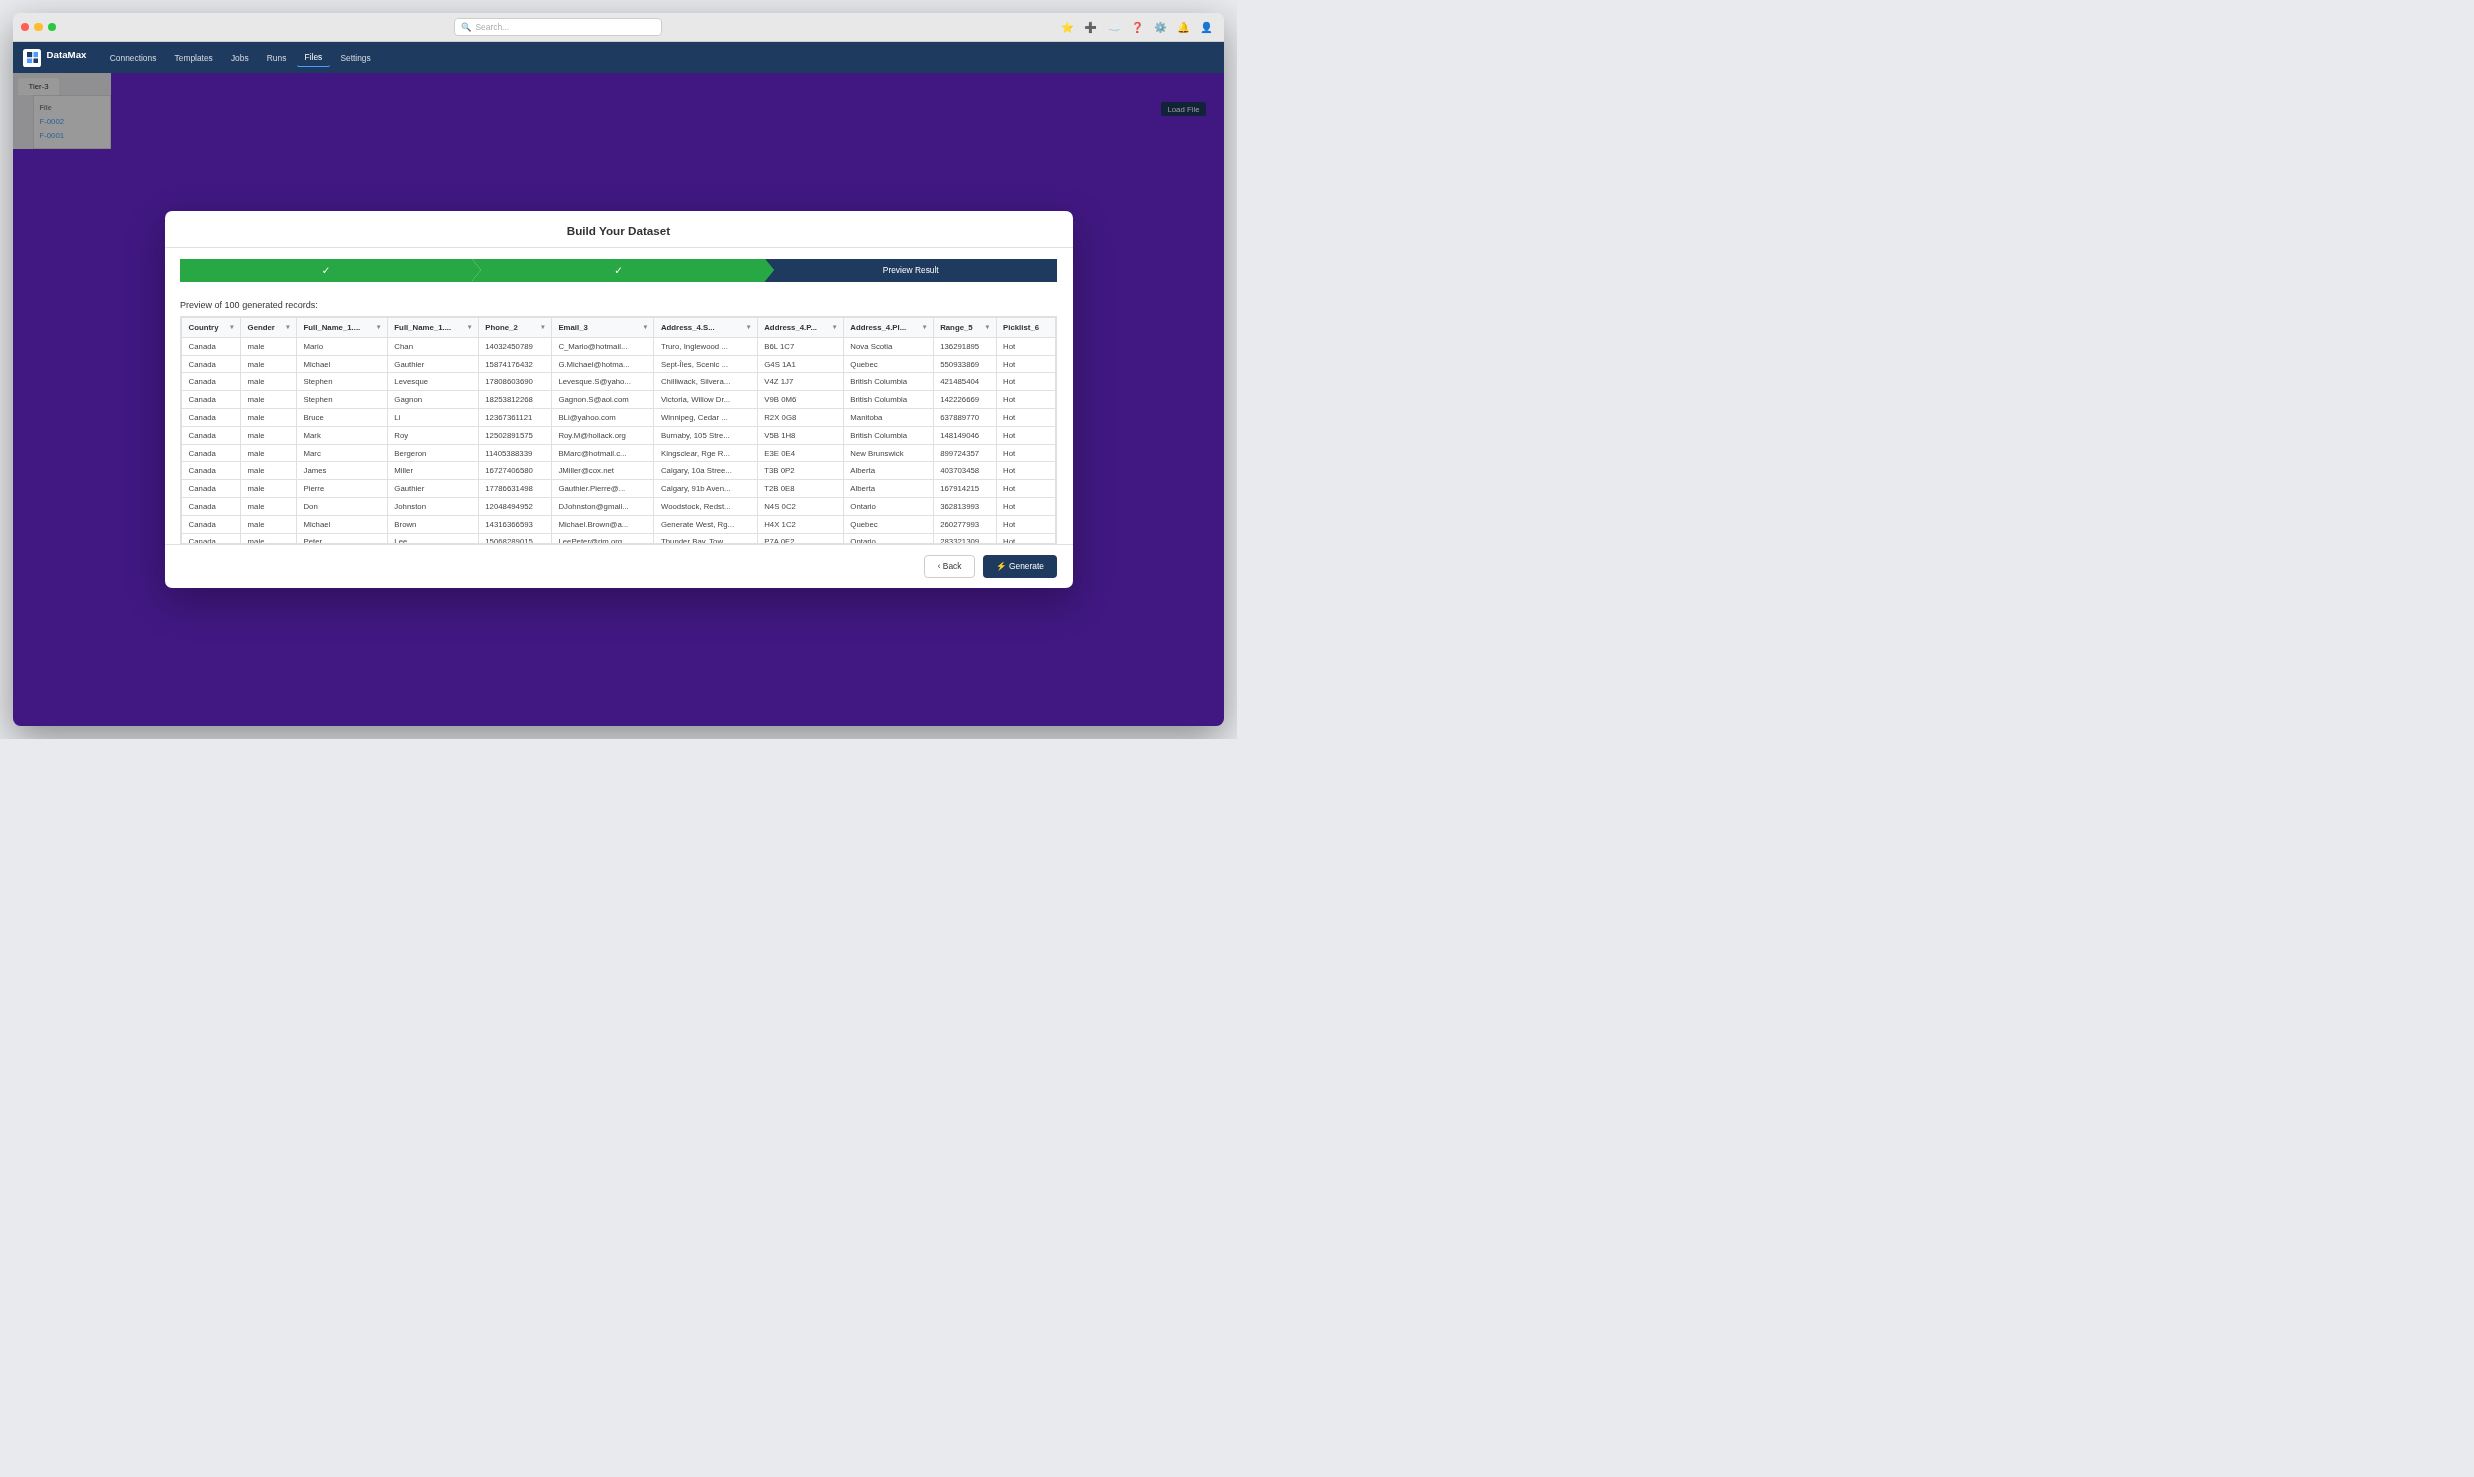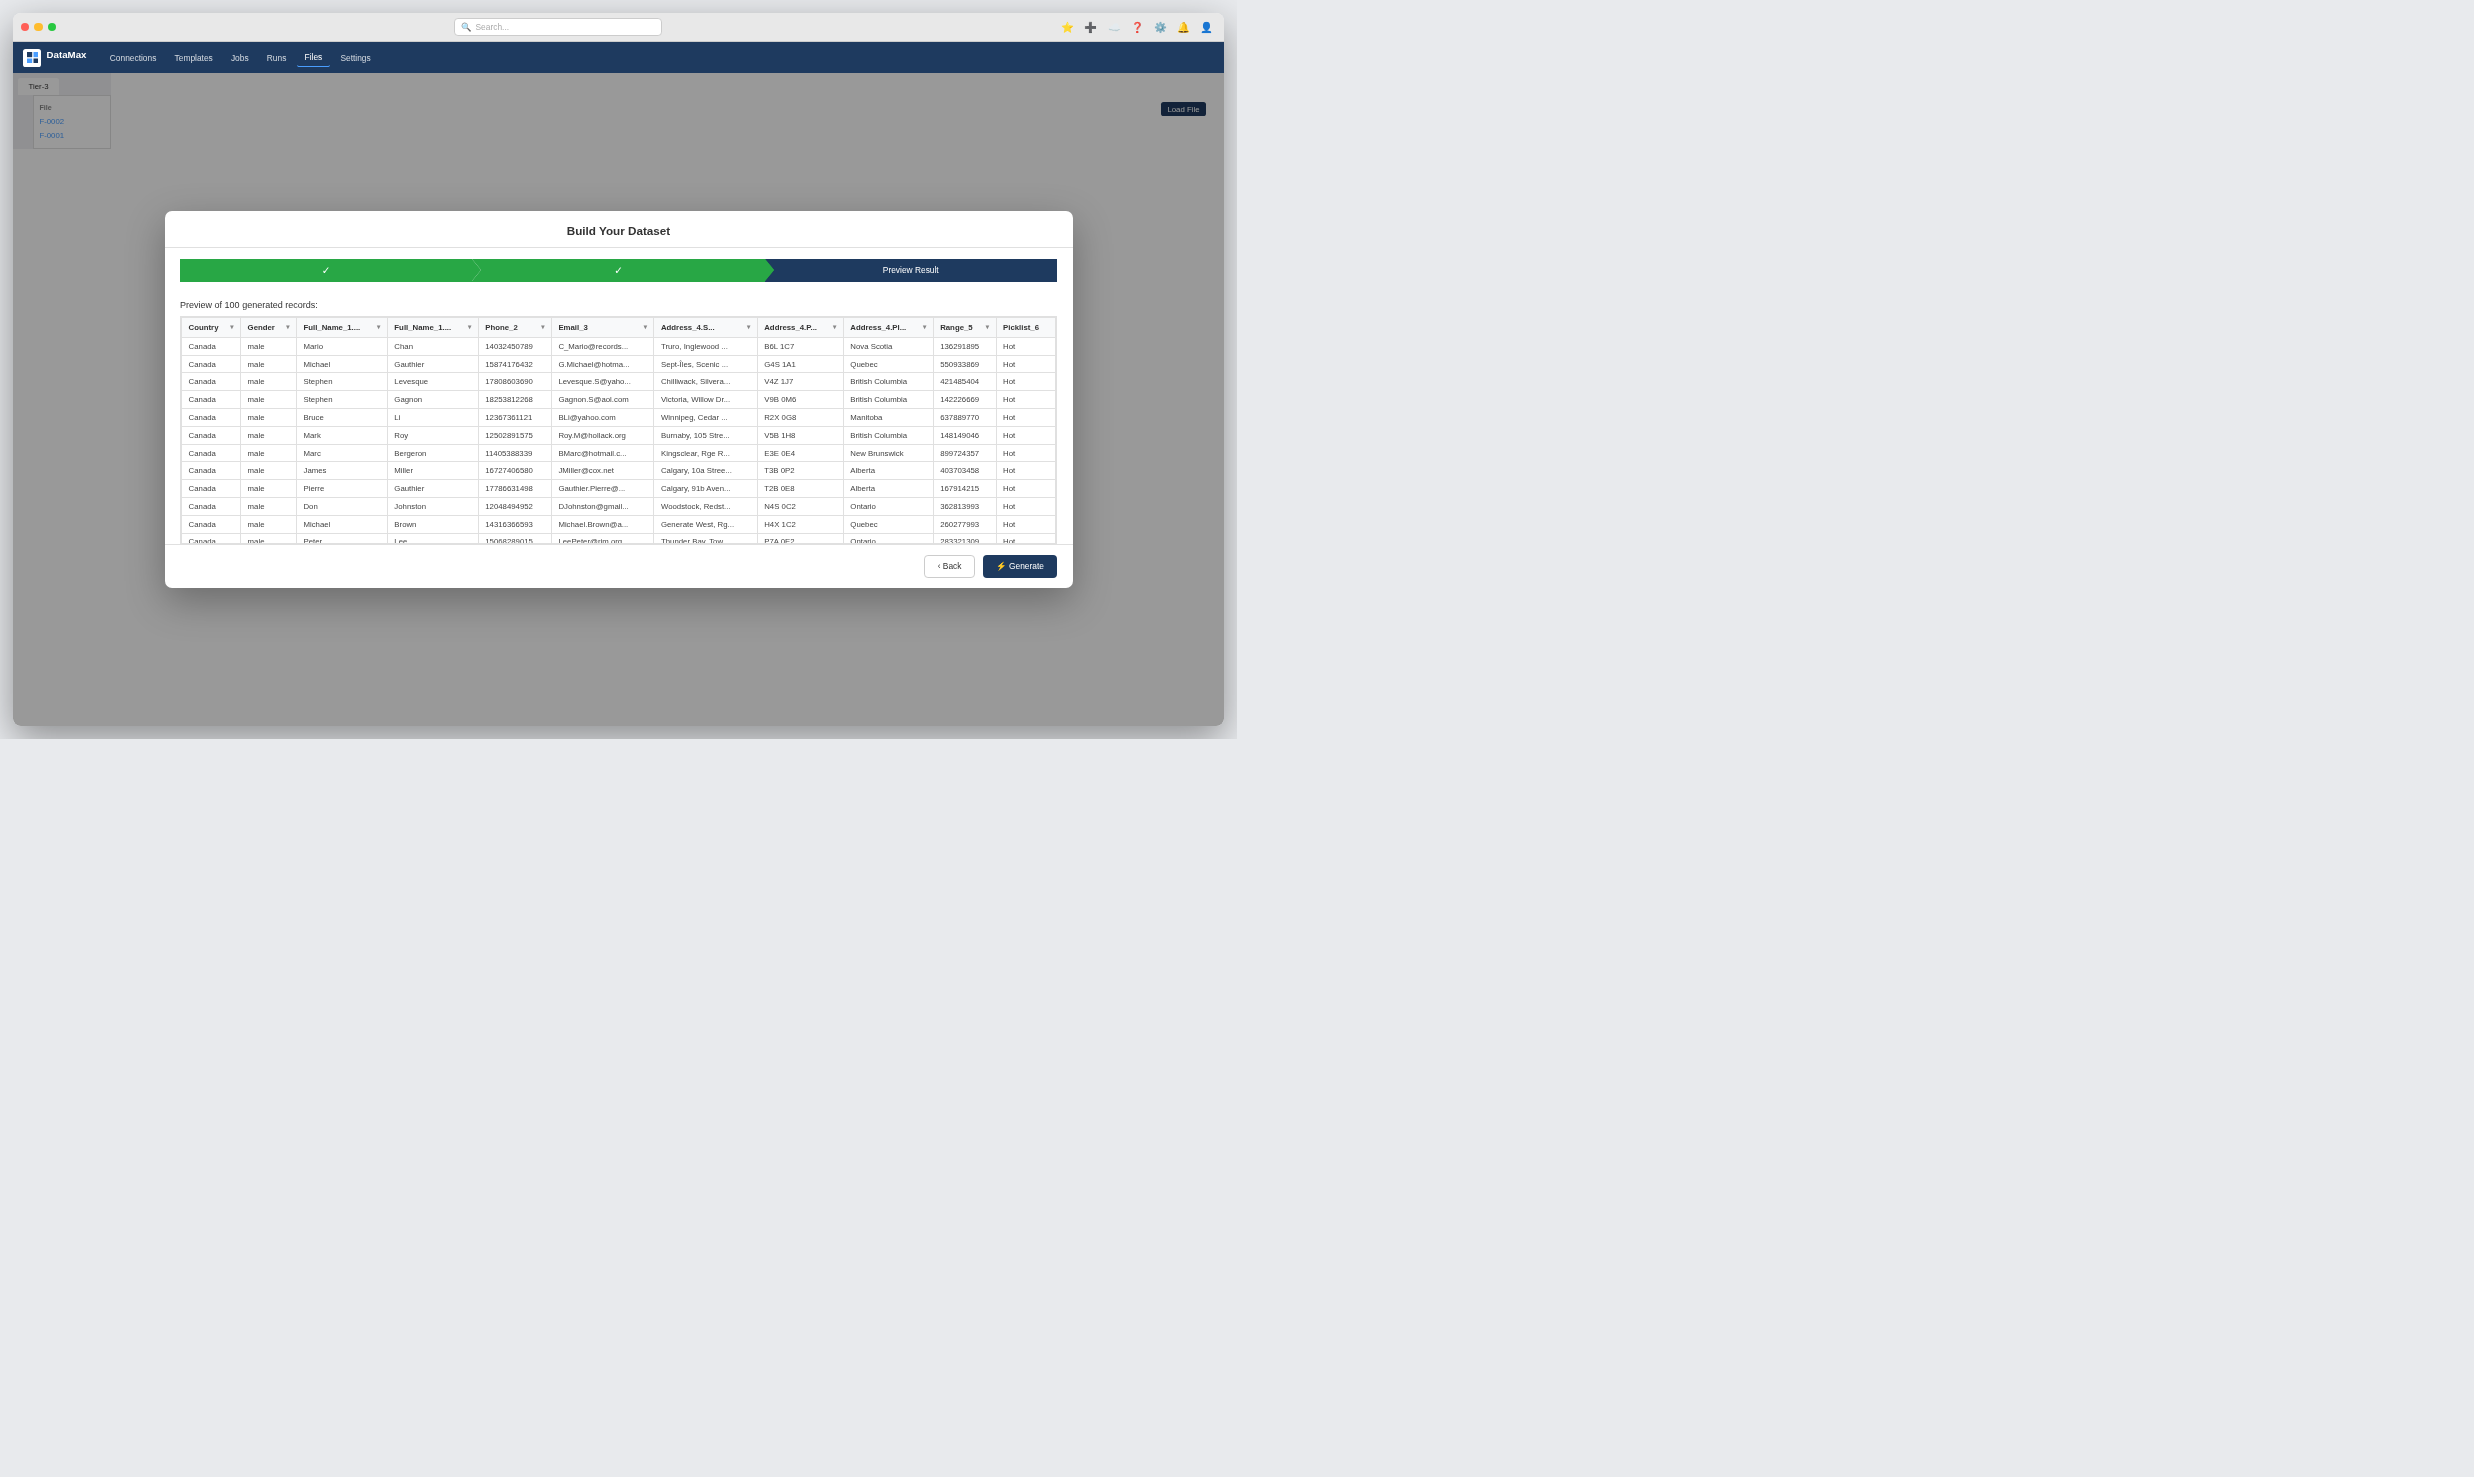--- a/index.html
+++ b/index.html
@@ -146,21 +146,21 @@
       overflow: hidden;
     }
 
     
     .app-inner {
       position: absolute;
       top: 0;
       left: 0;
       right: 0;
       bottom: 0;
-      background: #ffffff;
+      background: #6d28d9;
     }
 
     .tier-tab {
       padding: 3.9px 10.4px;
       font-size: 7.8px;
       border-radius: 2.6px 2.6px 0 0;
       background: #d0d3d8;
       cursor: pointer;
       color: #555;
     }
@@ -553,21 +553,21 @@
                     </th>
                   </tr>
                 </thead>
                 <tbody id="table-body">
                 <tr>
                       <td>Canada</td>
                       <td>male</td>
                       <td>Mario</td>
                       <td>Chan</td>
                       <td>14032450789</td>
-                      <td>C_Mario@records...</td>
+                      <td>C_Mario@hotmail...</td>
                       <td>Truro, Inglewood ...</td>
                       <td>B6L 1C7</td>
                       <td>Nova Scotia</td>
                       <td>136291895</td>
                       <td>Hot</td>
                     </tr>
                     <tr>
                       <td>Canada</td>
                       <td>male</td>
                       <td>Michael</td>

